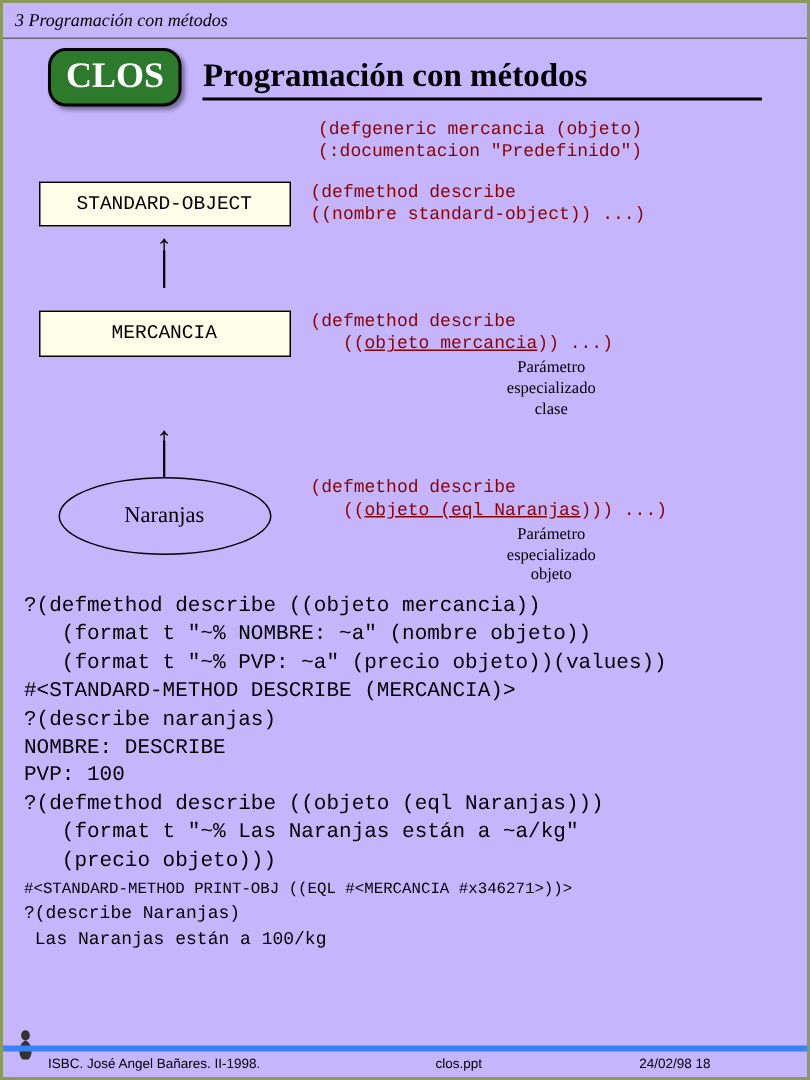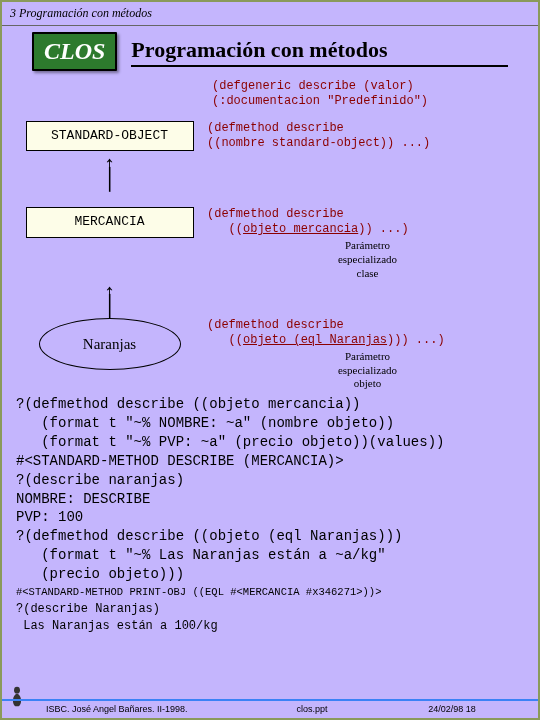--- a/index.html
+++ b/index.html
@@ -24,23 +24,22 @@
     border-bottom: 1px solid #666;
   }
   .title-row {
     display: flex;
     align-items: center;
     padding: 6px 10px 4px 30px;
   }
   .clos-badge {
     background: #2d7a2d;
     border: 2px solid #000;
-    border-radius: 1px;
+    border-radius: 12px;
     padding: 4px 10px;
-    font-style: italic;
     font-weight: bold;
     font-size: 24px;
     color: #fff;
     margin-right: 14px;
     box-shadow: 2px 2px 3px rgba(0,0,0,0.4);
   }
   .title {
     font-size: 22px;
     font-weight: bold;
     border-bottom: 2px solid #000;
@@ -116,24 +115,24 @@
     white-space: pre;
   }
   .big { font-size: 14px; }
   .sm { font-size: 10.5px; }
   .sm2 { font-size: 12px; }
   .footer {
     position: absolute;
     bottom: 4px;
     left: 0;
     right: 0;
-    border-top: 2px solid #3b82f6;
+    border-top: 4px solid #3b82f6;
     display: flex;
     font-size: 9px;
-    padding: 3px 10px 0 44px;
+    padding: 3px 10px 0 30px;
     font-family: Arial, sans-serif;
   }
   .footer .f1 { flex: 1.4; }
   .footer .f2 { flex: 1; text-align: center; }
   .footer .f3 { flex: 1; text-align: center; padding-right: 6px; }
   .fig {
     position: absolute;
     left: 6px;
     bottom: 10px;
     width: 18px;
@@ -149,21 +148,21 @@
   <div class="topbar">3 Programación con métodos</div>
 
   <div class="title-row">
     <div class="clos-badge">CLOS</div>
     <div class="title">Programación con métodos</div>
   </div>
 
   <div class="content">
 
     <div class="deft">
-      <div>(defgeneric describe (valor)</div>
+      <div>(defgeneric mercancia (objeto)</div>
       <div>   (:documentacion "Predefinido")</div>
     </div>
 
     <div class="row">
       <div class="left-col">
         <div class="rect-box">STANDARD-OBJECT</div>
       </div>
       <div class="right-col">
         <div>(defmethod describe</div>
         <div>   ((nombre standard-object)) ...)</div>

